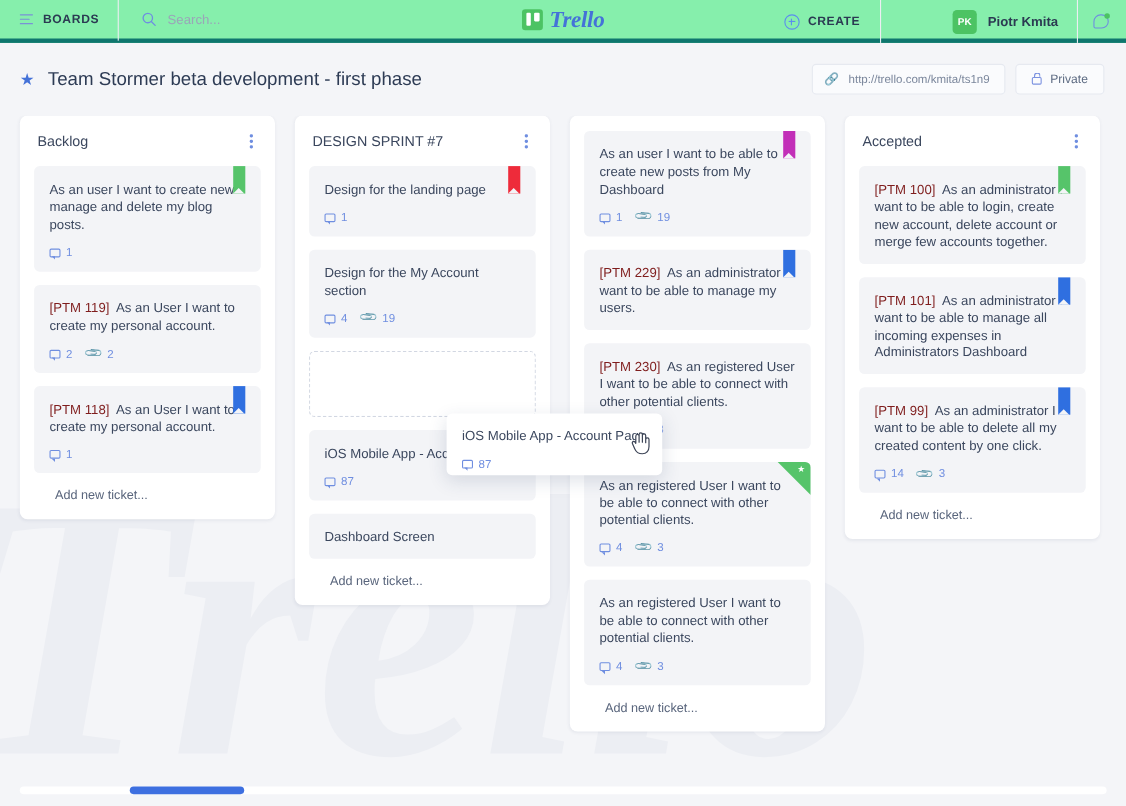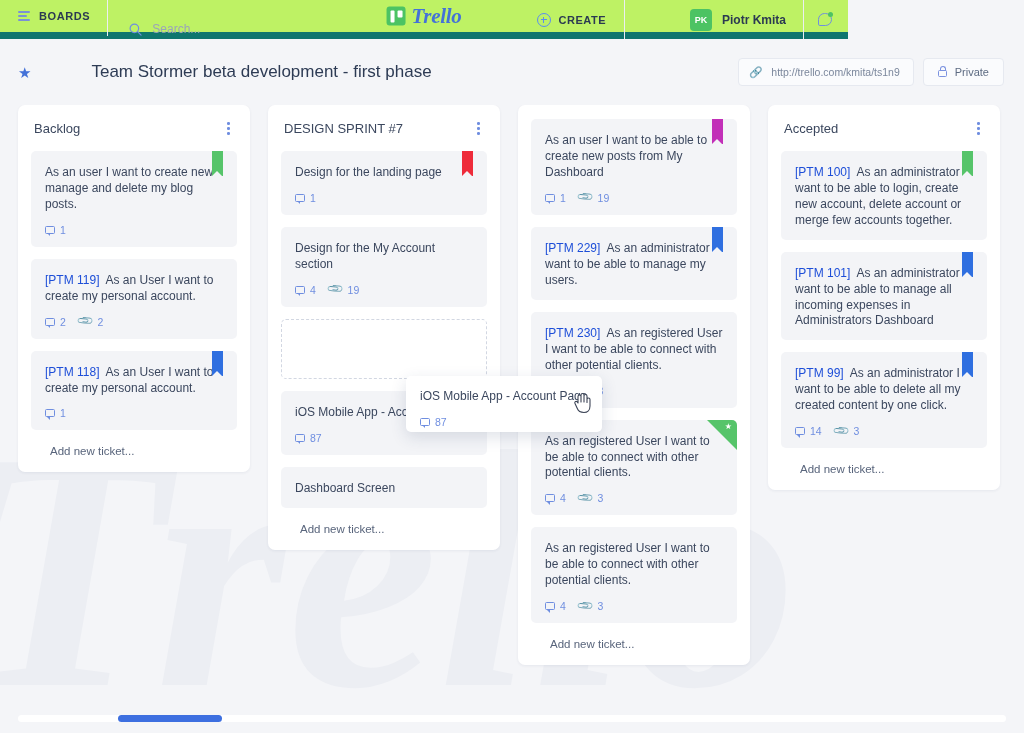--- a/index.html
+++ b/index.html
@@ -7,42 +7,42 @@
     width: 1024px; height: 733px;
     font-family: "Liberation Sans", sans-serif;
     background: #f4f5f8;
     overflow: hidden;
   }
   .app { position: relative; width: 1024px; height: 733px; }
 
   
   .topnav {
     position: absolute; top: 0; left: 0;
-    width: 848px; height: 39px;
-    background: #bef264;
-    border-bottom: 7px solid #0f766e;
+    width: 1024px; height: 39px;
+    background: #86efac;
+    border-bottom: 4px solid #0f766e;
     display: flex; align-items: center;
     z-index: 40;
   }
   .nav-left { display: flex; align-items: center; height: 39px; }
   .boards-btn {
     display: flex; align-items: center; gap: 9px;
     padding: 0 17px 0 18px; height: 39px;
     border-right: 1px solid #eceef2;
     cursor: pointer;
   }
   .hamburger { display: flex; flex-direction: column; gap: 2.5px; width: 12px; }
   .hamburger i { display: block; height: 1.6px; background: #7a91d6; border-radius: 1px; }
   .hamburger i:nth-child(2) { width: 9px; }
   .boards-label {
     font-size: 11px; font-weight: bold; color: #2b3a52;
     letter-spacing: 0.6px;
   }
   .search-wrap {
-    display: flex; align-items: center; gap: 10px;
+    display: flex; align-items: flex-start; gap: 10px;
     padding-left: 21px; height: 39px; margin-top: 26px;
   }
   .search-input {
     border: none; outline: none; background: transparent;
     font-family: "Liberation Sans", sans-serif;
     font-size: 12px; color: #5d6b82; width: 210px;
   }
   .search-input::placeholder { color: #9aa5b8; }
 
   .logo-wrap {
@@ -116,21 +116,21 @@
   
   .board-header {
     position: absolute; top: 39px; left: 0;
     width: 1024px; height: 66px;
     display: flex; align-items: center;
     padding: 0 20px 0 18px;
     z-index: 30;
   }
   .star-icon { font-size: 15px; color: #4472d8; margin-right: 12px; line-height: 1; }
   .board-title {
-    font-size: 17px; color: #2d3b54; font-weight: normal; margin-left: 48px;
+    font-size: 17px; color: #2d3b54; font-weight: normal;
   }
   .header-right { margin-left: auto; display: flex; align-items: center; gap: 9px; }
   .url-pill {
     display: flex; align-items: center; gap: 8px;
     background: #fafbfd; border: 1px solid #e6e9f0;
     border-radius: 4px; padding: 7px 13px 7px 11px;
     cursor: pointer;
   }
   .url-text { font-size: 10.5px; color: #7b879c; }
   .link-icon { color: #93a3d6; font-size: 11px; line-height: 1; }
@@ -200,21 +200,21 @@
     border-radius: 5px;
     padding: 14px 14px 11px 14px;
     margin-bottom: 12px;
     cursor: pointer;
     overflow: hidden;
   }
   .card-text {
     font-size: 12px; line-height: 1.33;
     color: #3b475e;
   }
-  .card-id { color: #1d4ed8; margin-top: 27px; }
+  .card-id { color: #7f1d1d; margin-top: 27px; }
   .card-meta {
     display: flex; align-items: center; gap: 13px;
     margin-top: 11px;
   }
   .meta-item { display: flex; align-items: center; gap: 5px; }
   .meta-num { font-size: 10.5px; color: #6f8ee0; }
   .bubble-icon {
     width: 10px; height: 8px;
     border: 1.2px solid #6f8ee0; border-radius: 1.5px;
     position: relative;

